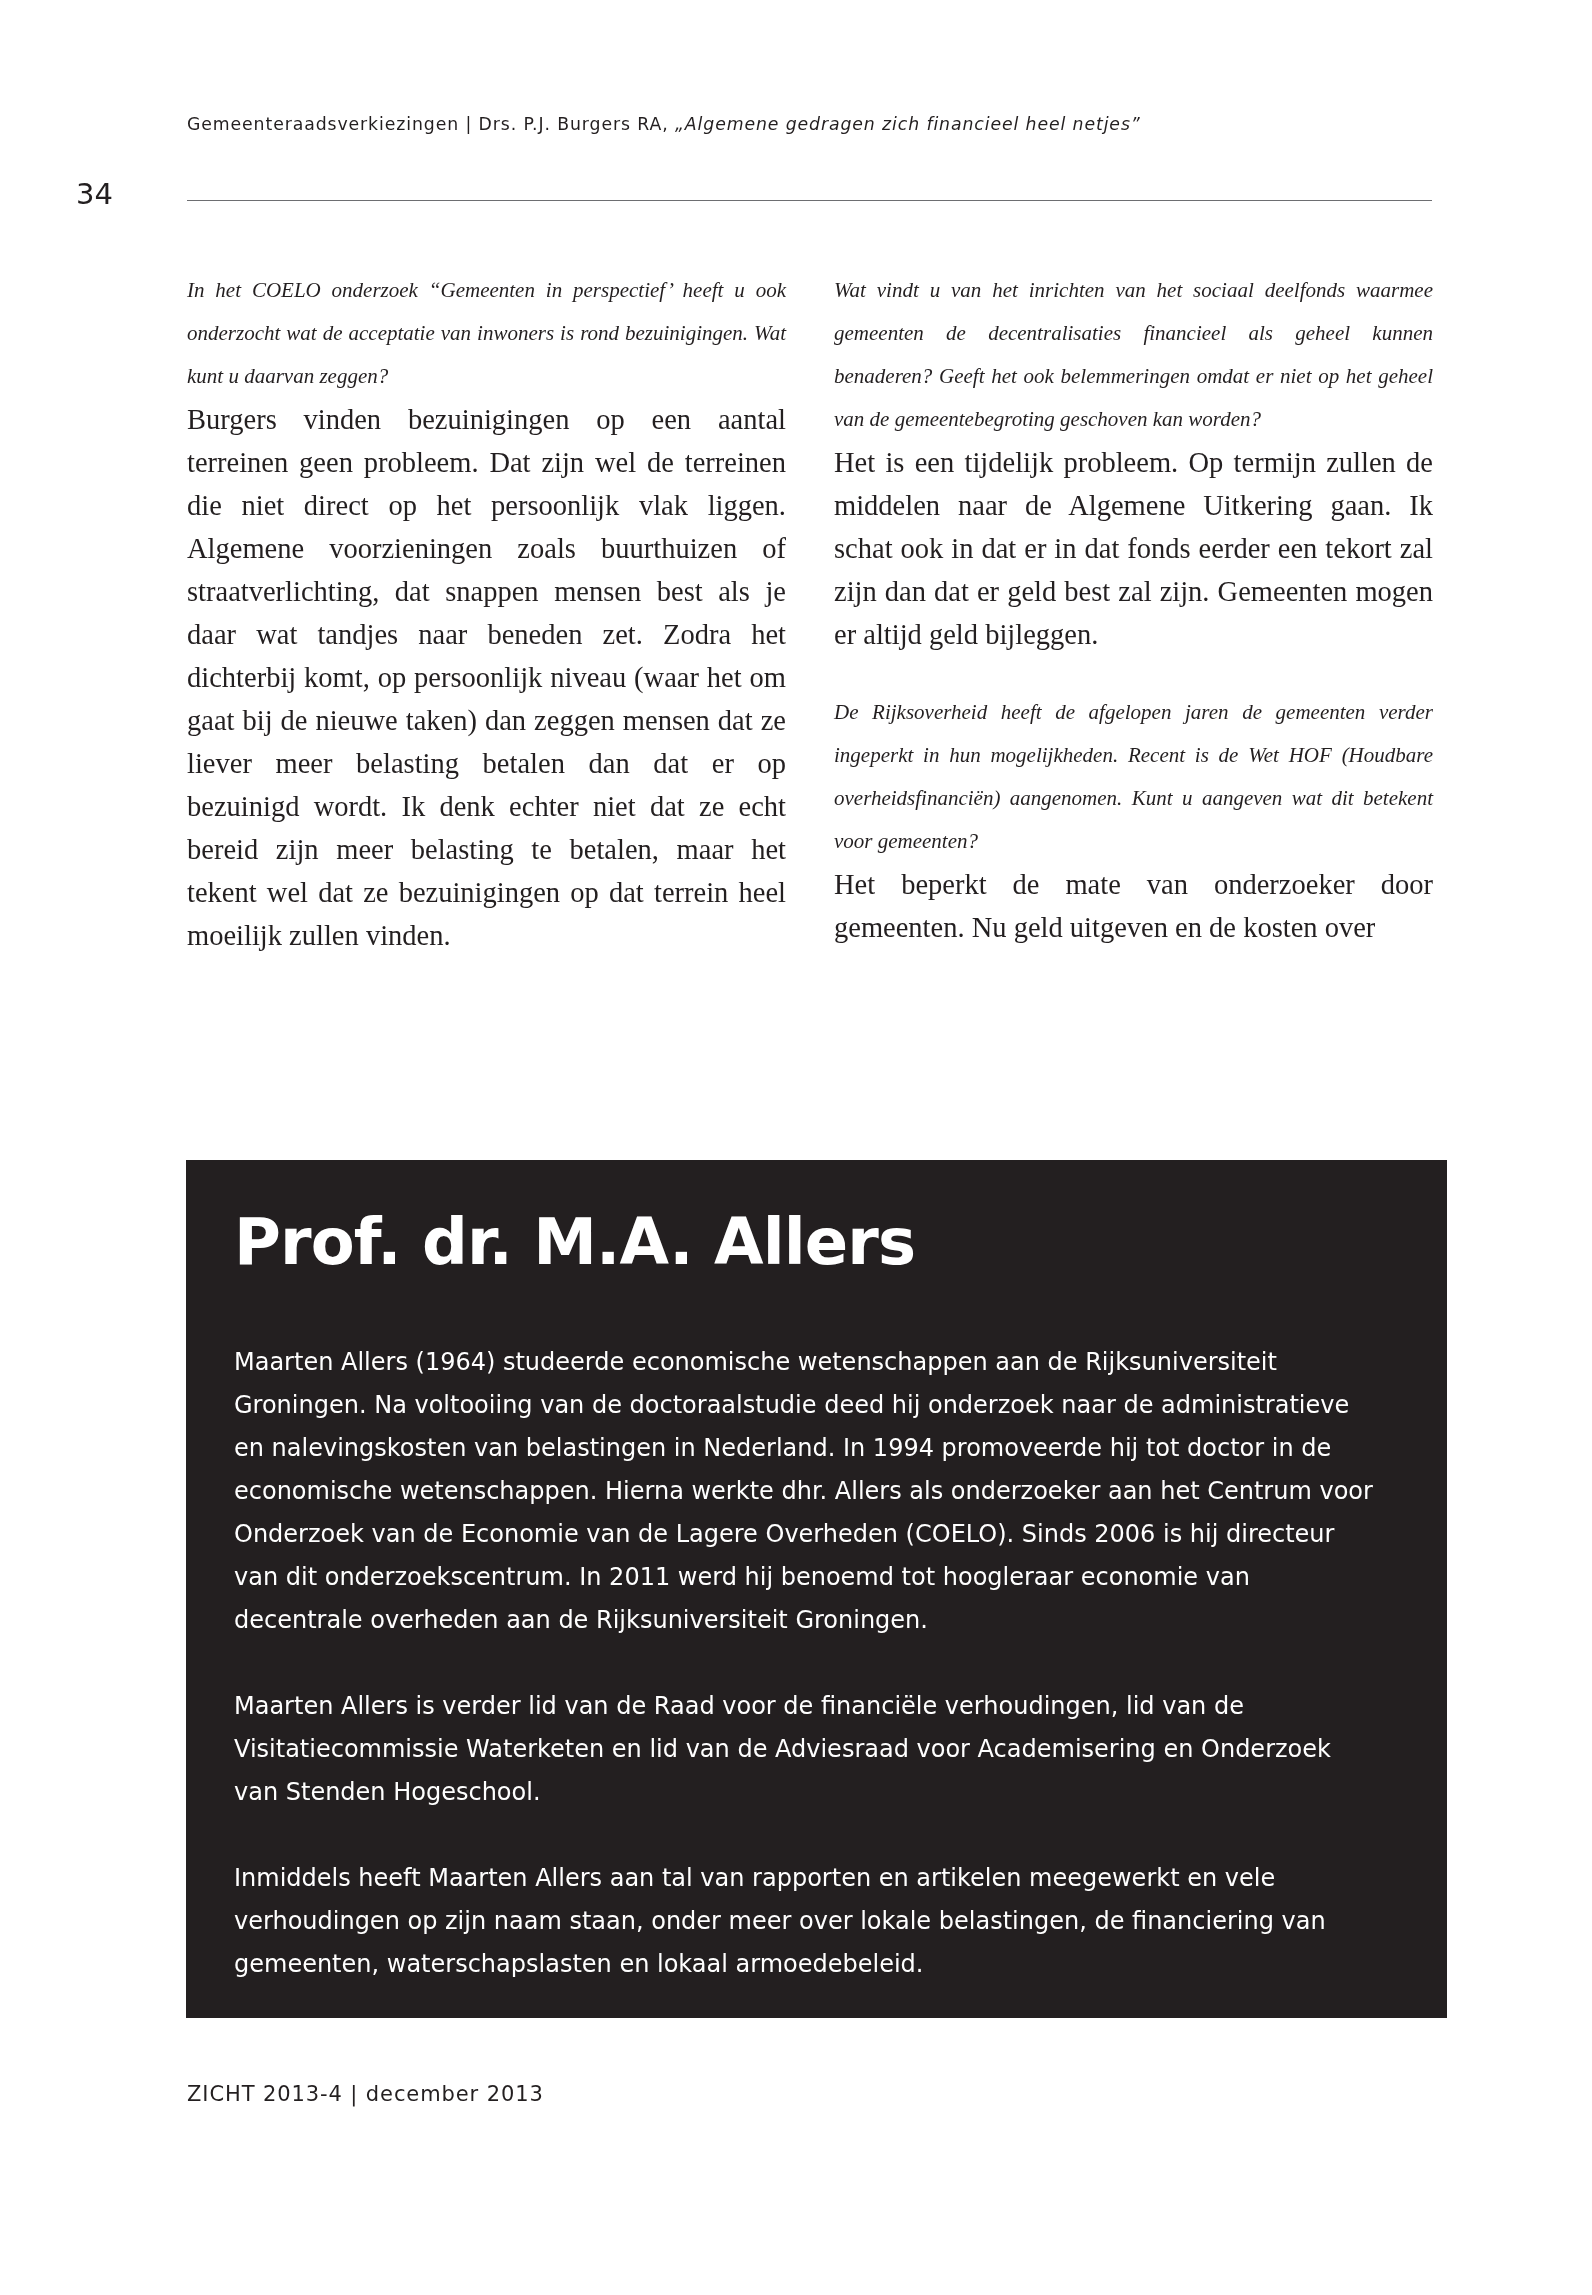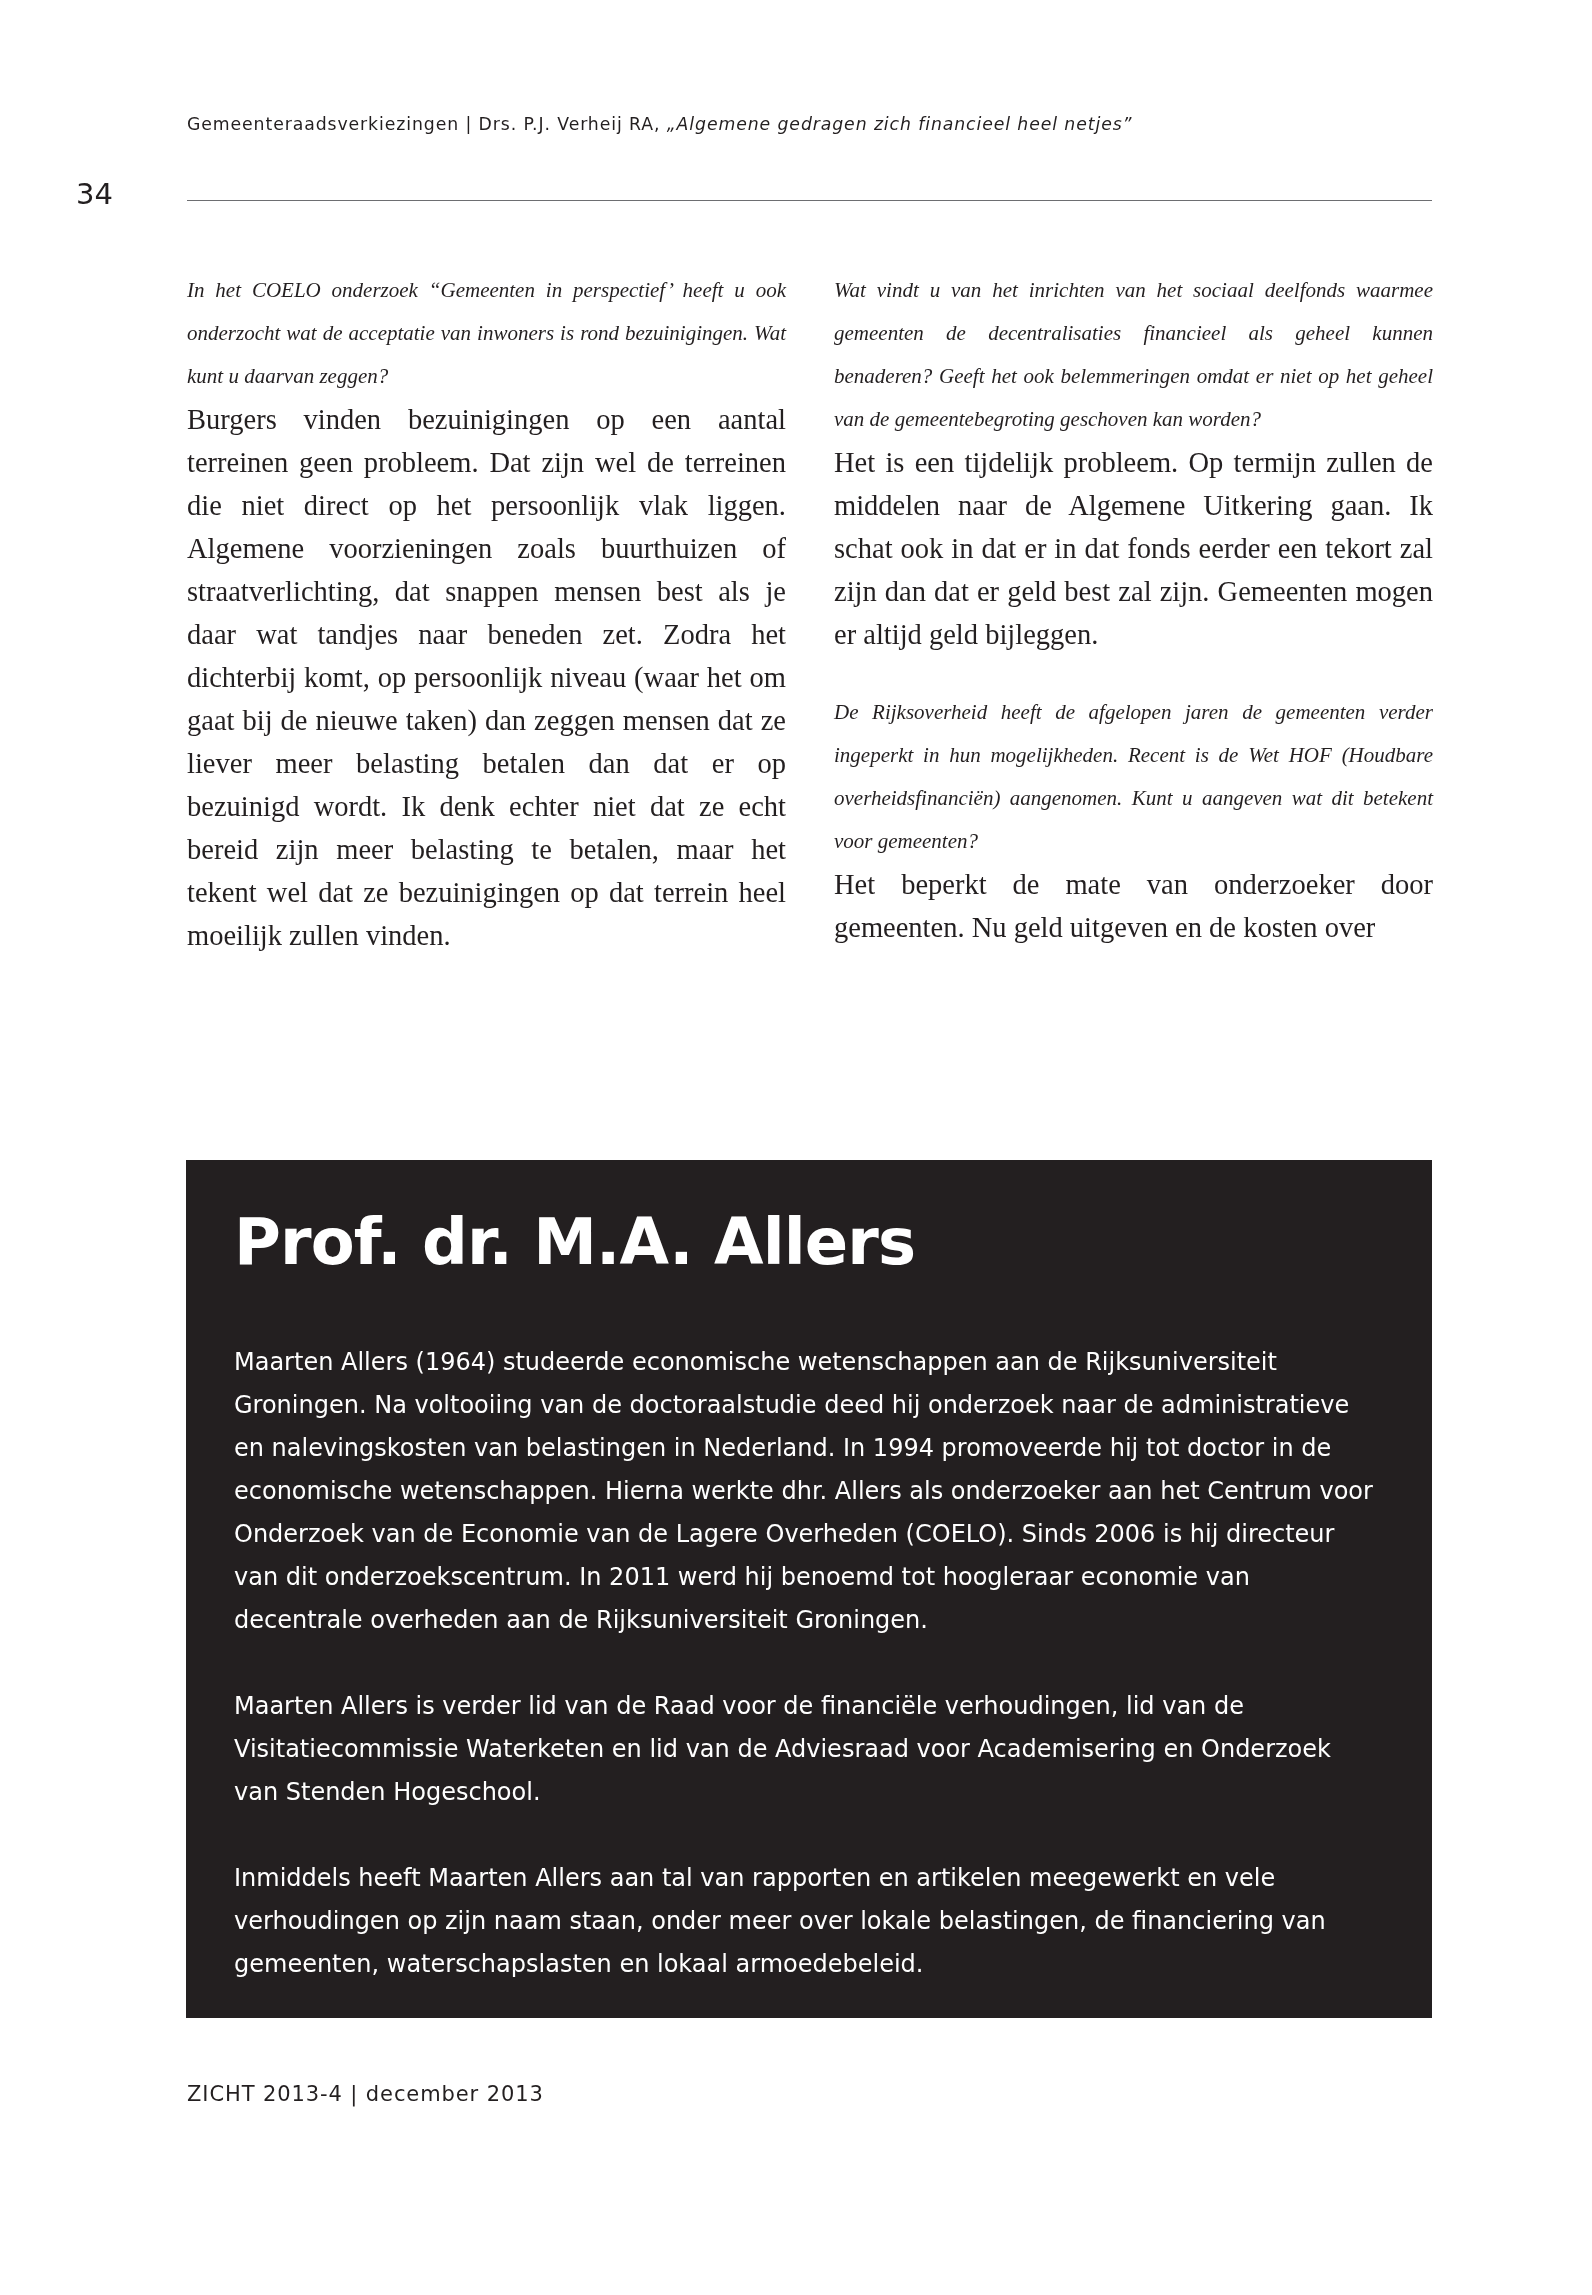--- a/index.html
+++ b/index.html
@@ -23,42 +23,42 @@
       font-family: "Liberation Serif", serif; font-size: 28.5px; line-height: 43px;
       text-align: justify; hyphens: manual;
     }
     .col-left { left: 187px; }
     .col-right { left: 834px; }
     .col p { margin: 0; }
     .q { font-style: italic; font-size: 21px; }
     .gap { height: 35px; }
     .bio-box {
       position: absolute; left: 186px; top: 1160px; width: 1246px; height: 858px;
-      background: #231f20; color: #ffffff;
+      background: #231f20; color: #ffffff; padding-left: 15px;
     }
     .bio-title {
       position: absolute; left: 48px; top: 45px; margin: 0;
       font-family: "DejaVu Sans", sans-serif; font-weight: bold; font-size: 64px; letter-spacing: -0.9px;
       color: #ffffff;
     }
     .bio-body {
       position: absolute; left: 48px; top: 181px; width: 1151px;
       font-family: "DejaVu Sans", sans-serif; font-size: 24px; line-height: 43px; color: #ffffff;
     }
     .bio-body p { margin: 0 4px 43px 0; }
     .footer {
       position: absolute; left: 187px; top: 2082px;
       font-family: "DejaVu Sans", sans-serif; font-size: 21px; letter-spacing: 0.9px; color: #231f20;
     }
   </style>
 </head>
 <body>
 
 <div class="running-head">
-  <span>Gemeenteraadsverkiezingen</span><span> | </span><span>Drs. P.J. Verheij RA, </span><span class="it">„Algemene gedragen zich financieel heel netjes”</span>
+  <span>Gemeenteraadsverkiezingen</span><span> | </span><span>Drs. P.J. Burgers RA, </span><span class="it">„Algemene gedragen zich financieel heel netjes”</span>
 </div>
 
 <div class="page-number">34</div>
 <div class="head-rule"></div>
 
 <div class="col col-left">
   <p class="q">In het COELO onderzoek “Gemeenten in perspectief’ heeft u ook onderzocht wat de acceptatie van inwoners is rond bezuinigingen. Wat kunt u daarvan zeggen?</p>
   <p>Burgers vinden bezuinigingen op een aantal terreinen geen probleem. Dat zijn wel de terreinen die niet direct op het persoonlijk vlak liggen. Algemene voorzieningen zoals buurthuizen of straatverlichting, dat snappen mensen best als je daar wat tandjes naar beneden zet. Zodra het dichterbij komt, op persoonlijk niveau (waar het om gaat bij de nieuwe taken) dan zeggen mensen dat ze liever meer belasting betalen dan dat er op bezuinigd wordt. Ik denk echter niet dat ze echt bereid zijn meer belasting te betalen, maar het tekent wel dat ze bezuinigingen op dat terrein heel moeilijk zullen vinden.</p>
 </div>
 

